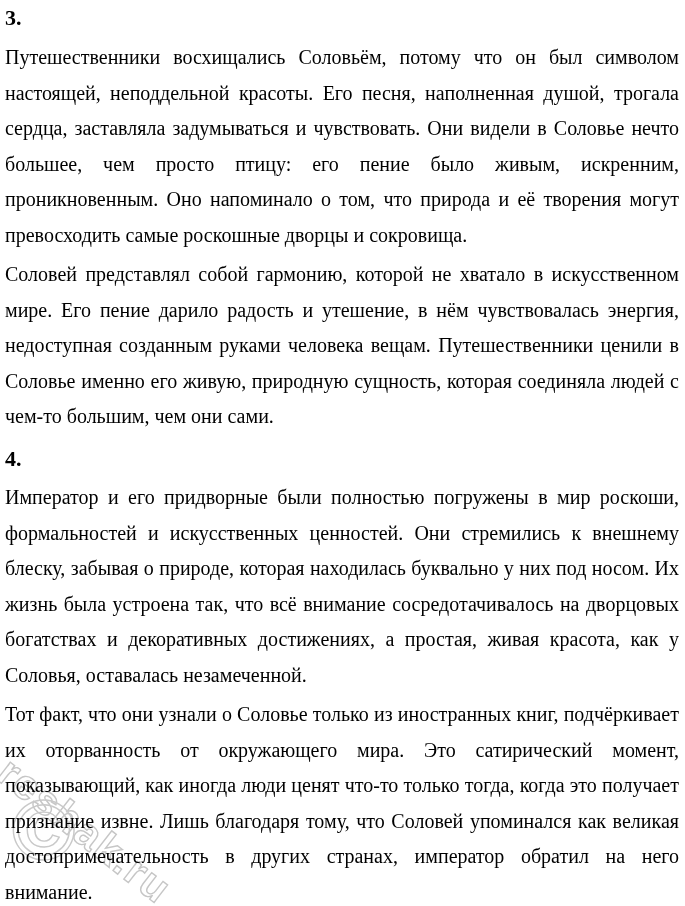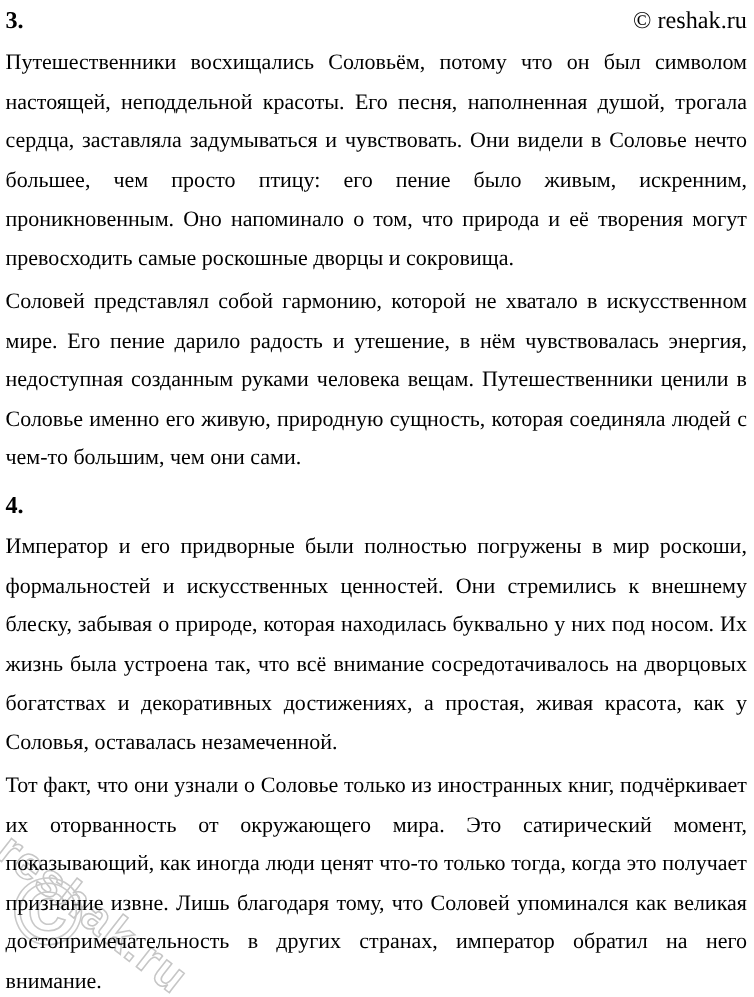--- a/index.html
+++ b/index.html
@@ -95,21 +95,20 @@
 
   <div class="watermark">
     <div class="watermark-text">reshak.ru</div>
     <div class="watermark-copy">©</div>
   </div>
 
   <div class="inner">
 
     <div class="header-row">
       <span class="section-number">3.</span>
-      <span class="copyright">© reshak.ru</span>
     </div>
 
     <div class="content">
 
       <p>Путешественники восхищались Соловьём, потому что он был символом настоящей, неподдельной красоты. Его песня, наполненная душой, трогала сердца, заставляла задумываться и чувствовать. Они видели в Соловье нечто большее, чем просто птицу: его пение было живым, искренним, проникновенным. Оно напоминало о том, что природа и её творения могут превосходить самые роскошные дворцы и сокровища.</p>
 
       <p>Соловей представлял собой гармонию, которой не хватало в искусственном мире. Его пение дарило радость и утешение, в нём чувствовалась энергия, недоступная созданным руками человека вещам. Путешественники ценили в Соловье именно его живую, природную сущность, которая соединяла людей с чем-то большим, чем они сами.</p>
 
       <div class="mid-heading">4.</div>
 

